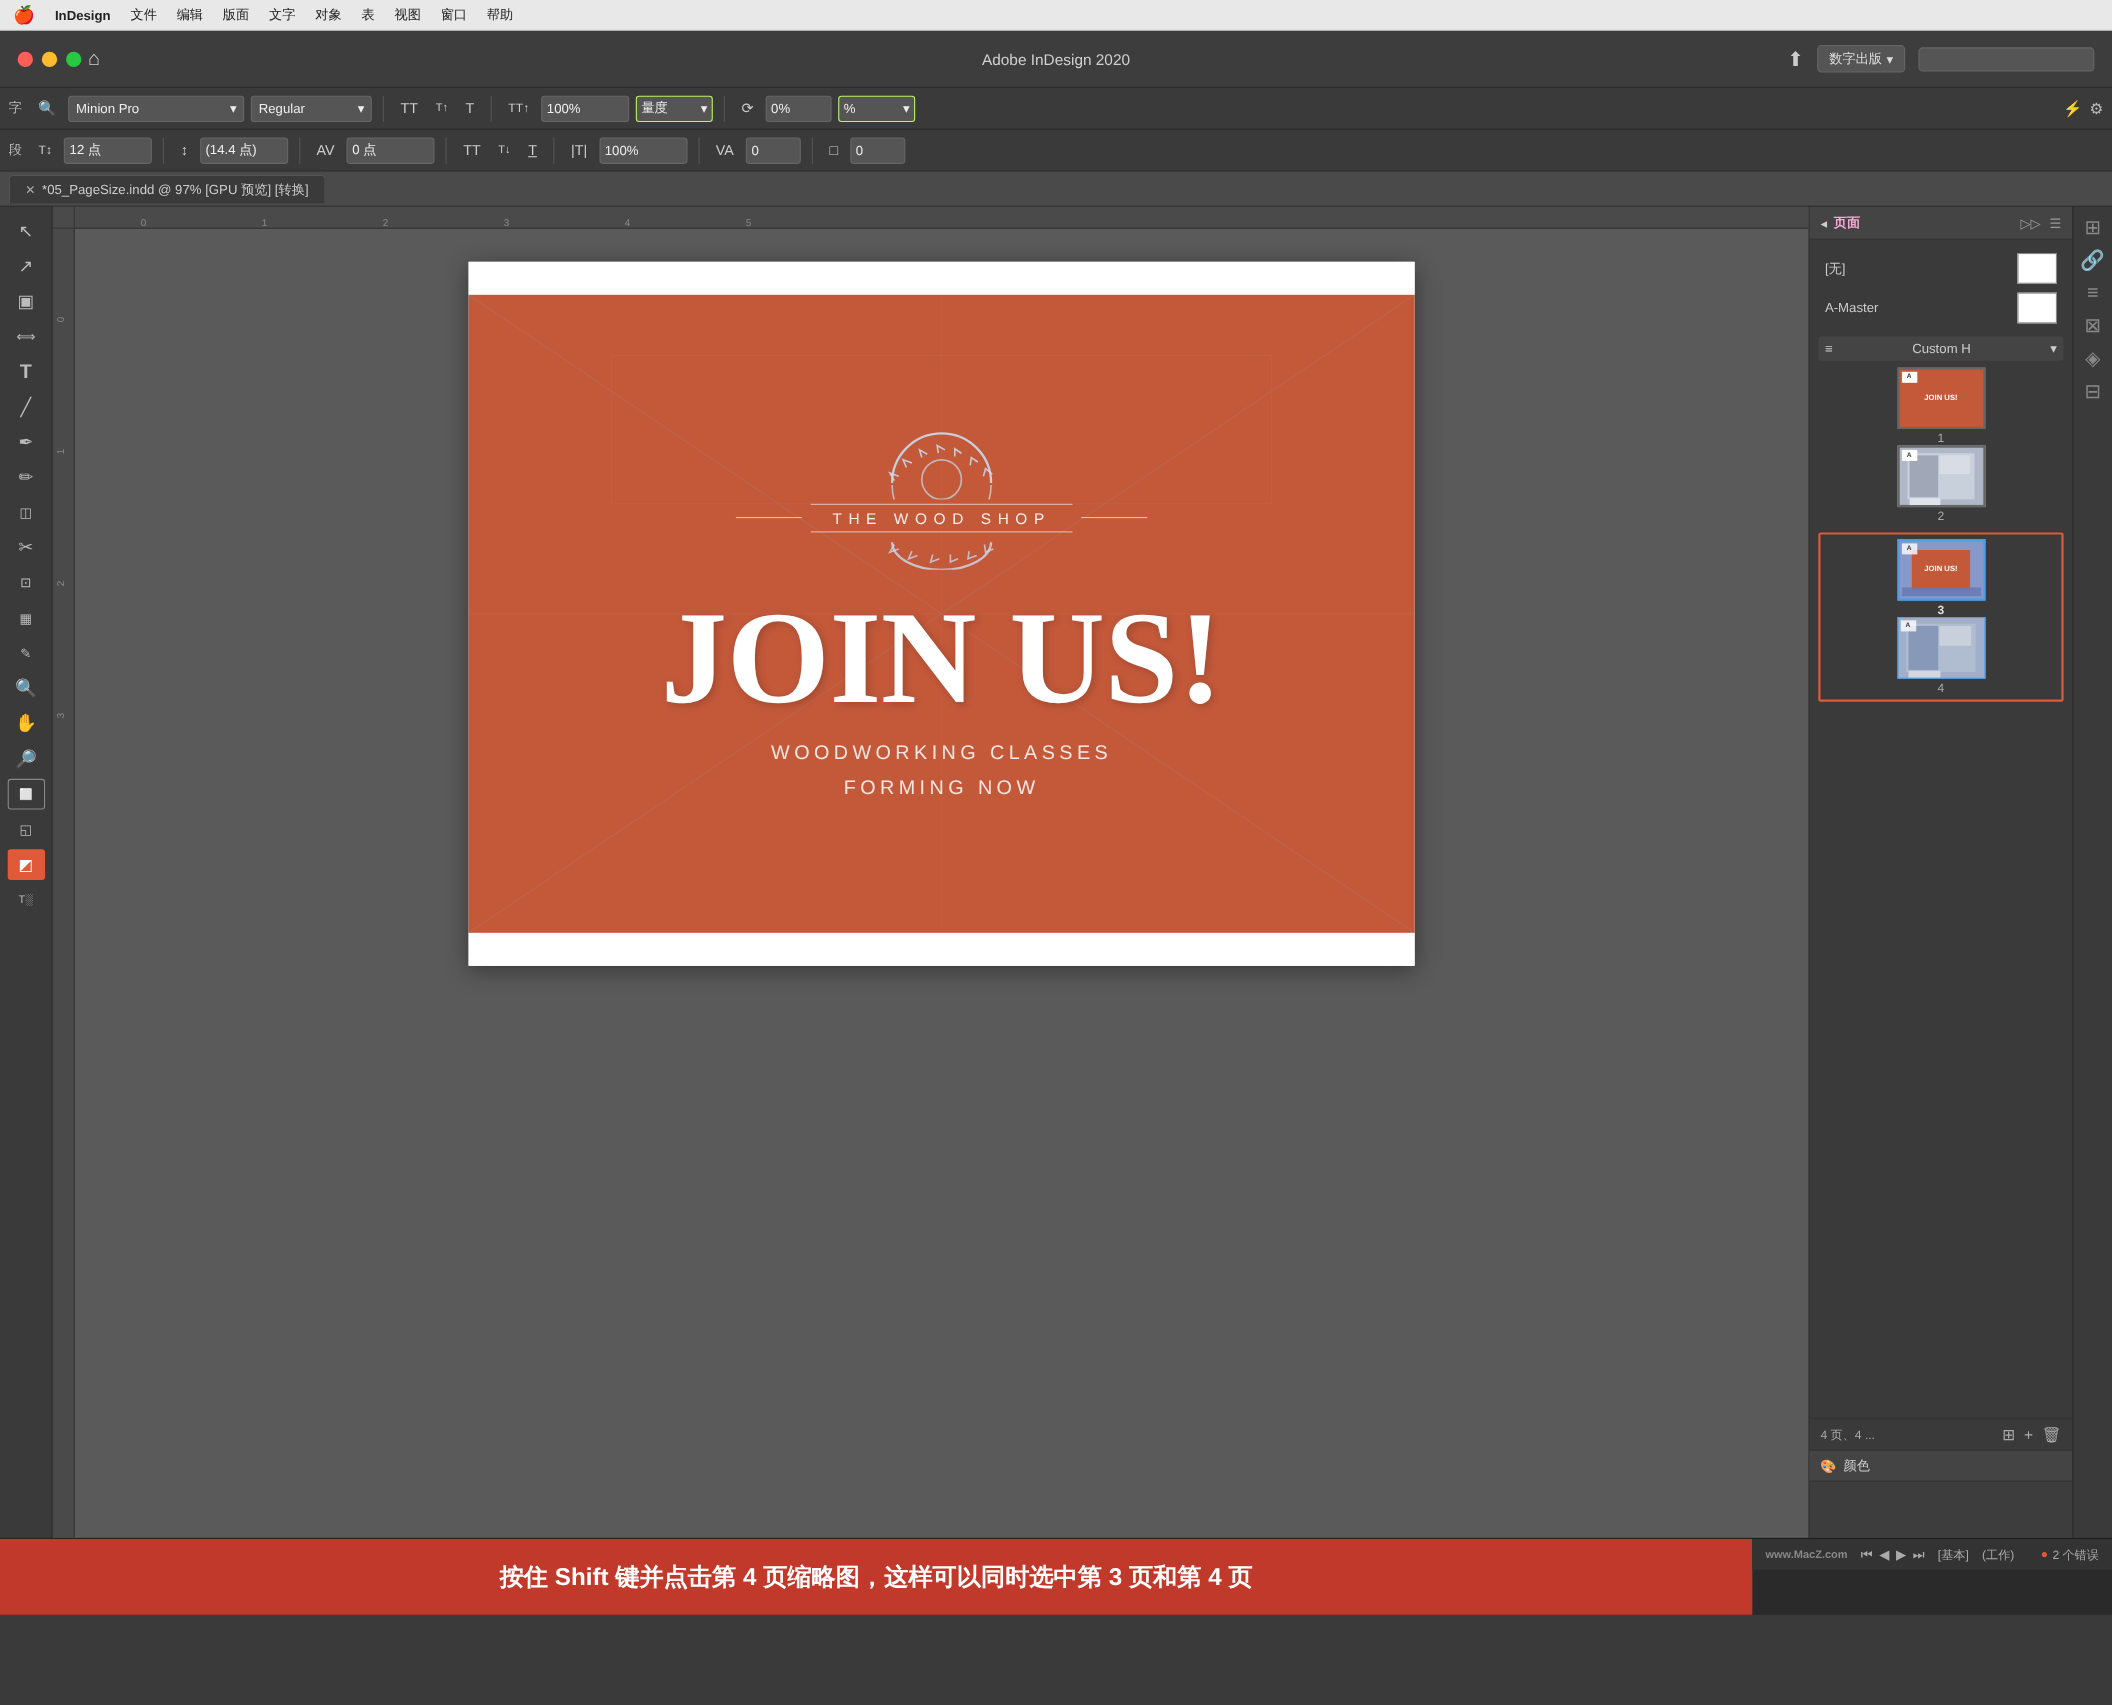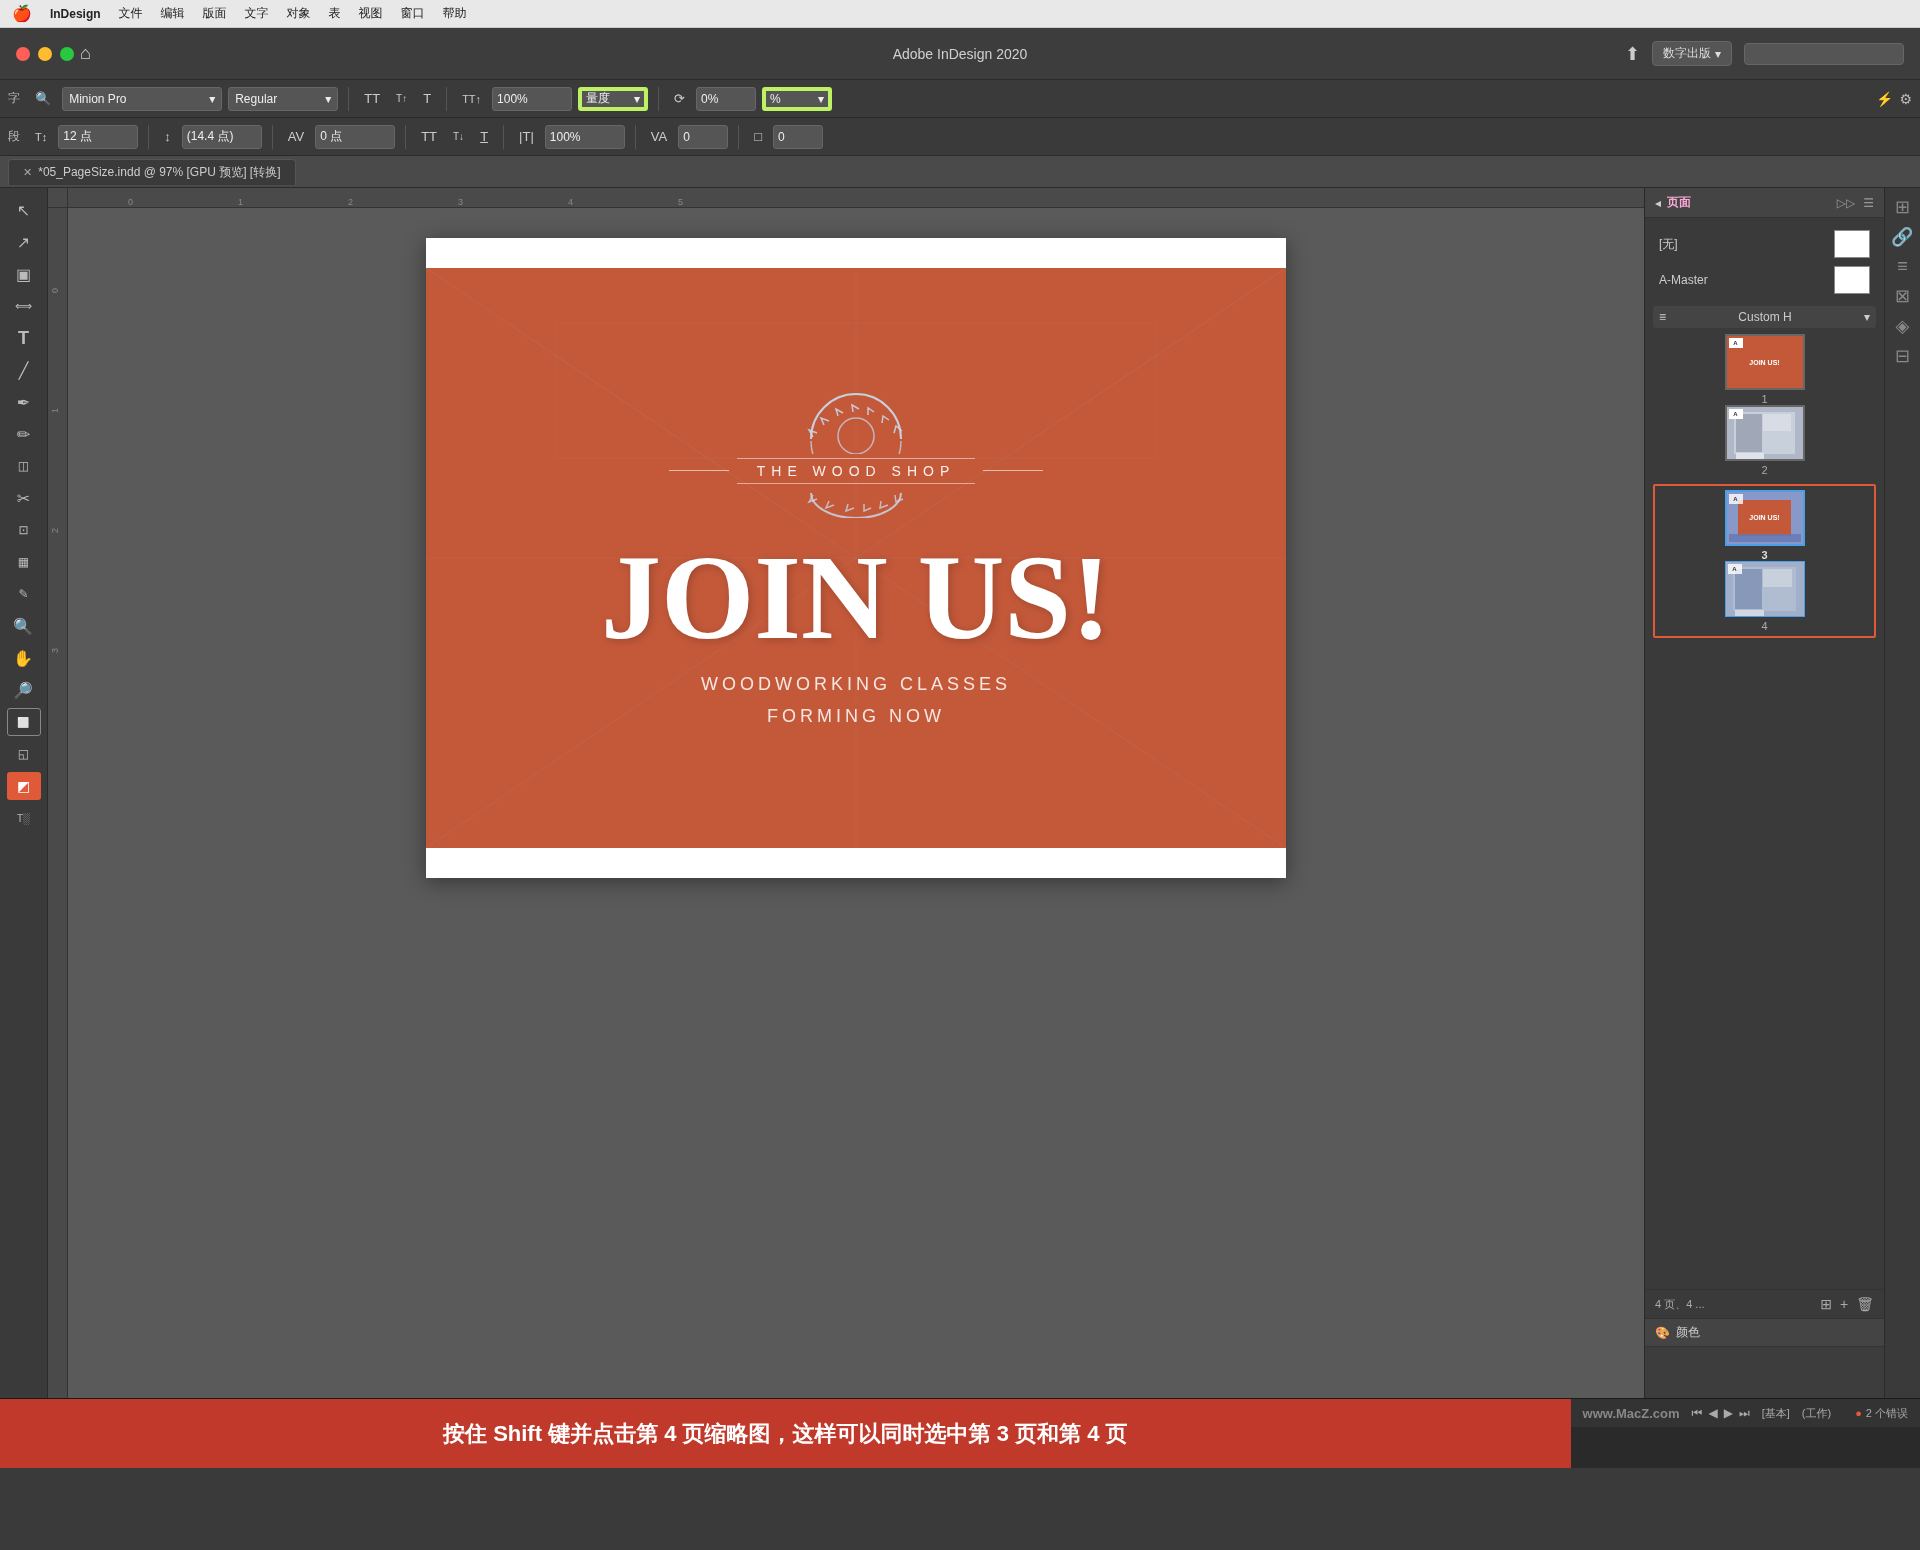--- a/index.html
+++ b/index.html
@@ -165,21 +165,21 @@
       color: #eee;
       font-size: 12px;
       height: 24px;
       width: 80px;
       padding: 0 4px;
       display: flex;
       align-items: center;
     }
     .toolbar-dropdown {
       background: #555;
-      border: 4px solid #bef264;
+      border: 1px solid #bef264;
       border-radius: 3px;
       color: #eee;
       font-size: 12px;
       height: 24px;
       width: 70px;
       display: flex;
       align-items: center;
       justify-content: space-between;
       padding: 0 4px;
     }
@@ -571,21 +571,21 @@
       align-items: center;
       gap: 6px;
     }
     .nav-btn {
       color: #aaa;
       font-size: 12px;
       cursor: pointer;
     }
     .watermark {
       color: #888;
-      font-size: 13px;
+      font-size: 10px;
       font-weight: bold;
     }
 
     
     #outer-right {
       display: flex;
     }
 
     
     .thumb-joinus {

